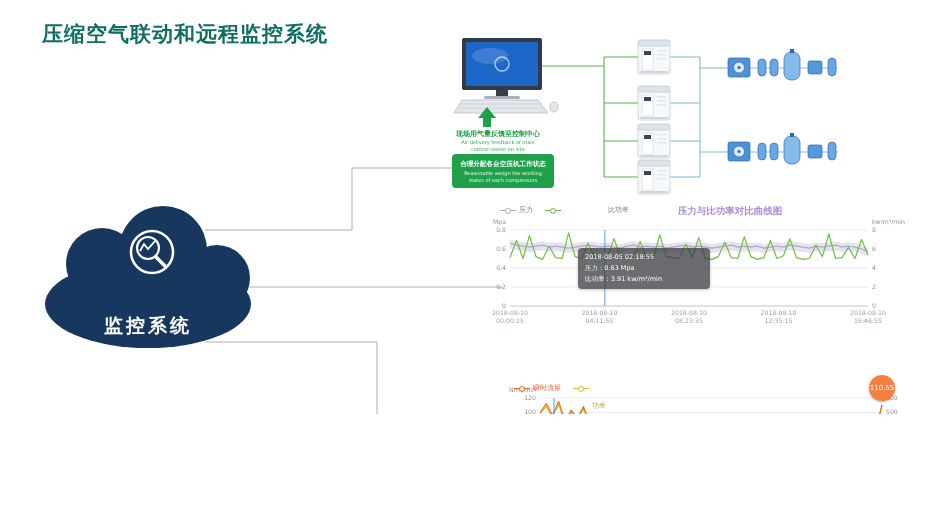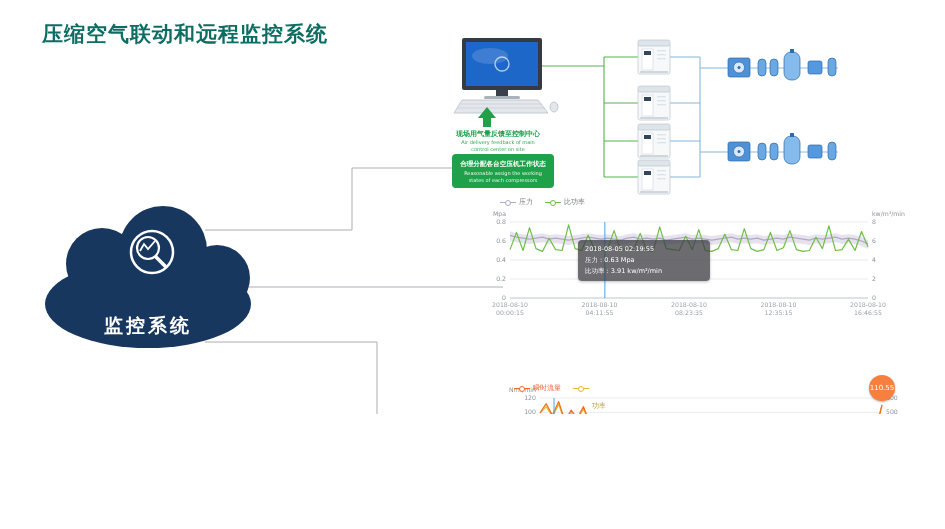--- a/index.html
+++ b/index.html
@@ -11,21 +11,21 @@
   svg.connectors polyline{fill:none;stroke:#a9adb2;stroke-width:1;}
   svg.cloud{position:absolute;left:30px;top:192px;width:235px;height:160px;z-index:2;}
   svg.diagram{position:absolute;left:438px;top:30px;width:432px;height:182px;z-index:2;}
   .diagram text{font-family:"DejaVu Sans","Liberation Sans",sans-serif;}
   .t-cn{font-size:7px;font-weight:bold;fill:#1fa14a;text-anchor:middle;}
   .t-en{font-size:5px;fill:#2aa84f;text-anchor:middle;}
   .b-cn{font-size:6.6px;font-weight:bold;fill:#ffffff;text-anchor:middle;}
   .b-en{font-size:5px;fill:#eaf7ee;text-anchor:middle;}
   .cloud-label{font-size:19px;font-weight:bold;fill:#ffffff;letter-spacing:3px;text-anchor:middle;}
   .chart{position:absolute;z-index:3;}
-  #chart1{left:486px;top:192px;width:430px;height:150px;}
+  #chart1{left:486px;top:200px;width:430px;height:150px;}
   #chart2{left:500px;top:360px;width:430px;height:169px;}
   .chart .legend{position:absolute;left:14px;top:5px;display:flex;gap:12px;align-items:center;z-index:2;}
   .legend-item{display:inline-flex;align-items:center;gap:3px;font-size:7px;}
   .legend-marker{width:16px;height:6px;position:relative;display:inline-block;}
   .legend-marker::before{content:"";position:absolute;left:0;right:0;top:2.5px;border-top:1px solid;}
   .legend-marker::after{content:"";position:absolute;left:5px;top:0.5px;width:4px;height:4px;
                         border:1px solid;border-radius:50%;background:#fff;}
   .chart-title{position:absolute;left:134px;width:220px;top:5px;text-align:center;
                font-size:9.5px;font-weight:600;}
   #chart2 .chart-title{top:19px;}
@@ -131,23 +131,24 @@
   </svg>
 
   <div class="chart" id="chart1">
     <div class="legend">
         <span class="legend-item">
           <span class="legend-marker" style="color: rgb(177, 168, 197);"></span>
           <span style="color: rgb(115, 120, 127);">压力</span>
         </span>
         <span class="legend-item">
           <span class="legend-marker" style="color: rgb(111, 191, 69);"></span>
-          <span style="color: rgb(115, 120, 127);">比功率</span>
+          <span style="color: rgb(115, 120, 127); margin-left: 44px;">比功率</span>
         </span>
       </div>
+    <div class="chart-title" style="color: rgb(169, 143, 216);">压力与比功率对比曲线图</div>
     <svg class="plot" width="430" height="150">
         <line x1="24" x2="382" y1="30" y2="30" stroke="#ebebf0" stroke-width="1"></line>
         <line x1="24" x2="382" y1="49.00000000000001" y2="49.00000000000001" stroke="#ebebf0" stroke-width="1"></line>
         <line x1="24" x2="382" y1="68" y2="68" stroke="#ebebf0" stroke-width="1"></line>
         <line x1="24" x2="382" y1="87" y2="87" stroke="#ebebf0" stroke-width="1"></line>
         <line x1="24" x2="382" y1="106" y2="106" stroke="#ebebf0" stroke-width="1"></line>
         <line x1="24" x2="382" y1="106" y2="106" stroke="#c9ced4" stroke-width="1"></line>
         <text x="20" y="32" text-anchor="end" font-size="6.2" fill="#8b929c">0.8</text>
         <text x="20" y="51.00000000000001" text-anchor="end" font-size="6.2" fill="#8b929c">0.6</text>
         <text x="20" y="70" text-anchor="end" font-size="6.2" fill="#8b929c">0.4</text>

